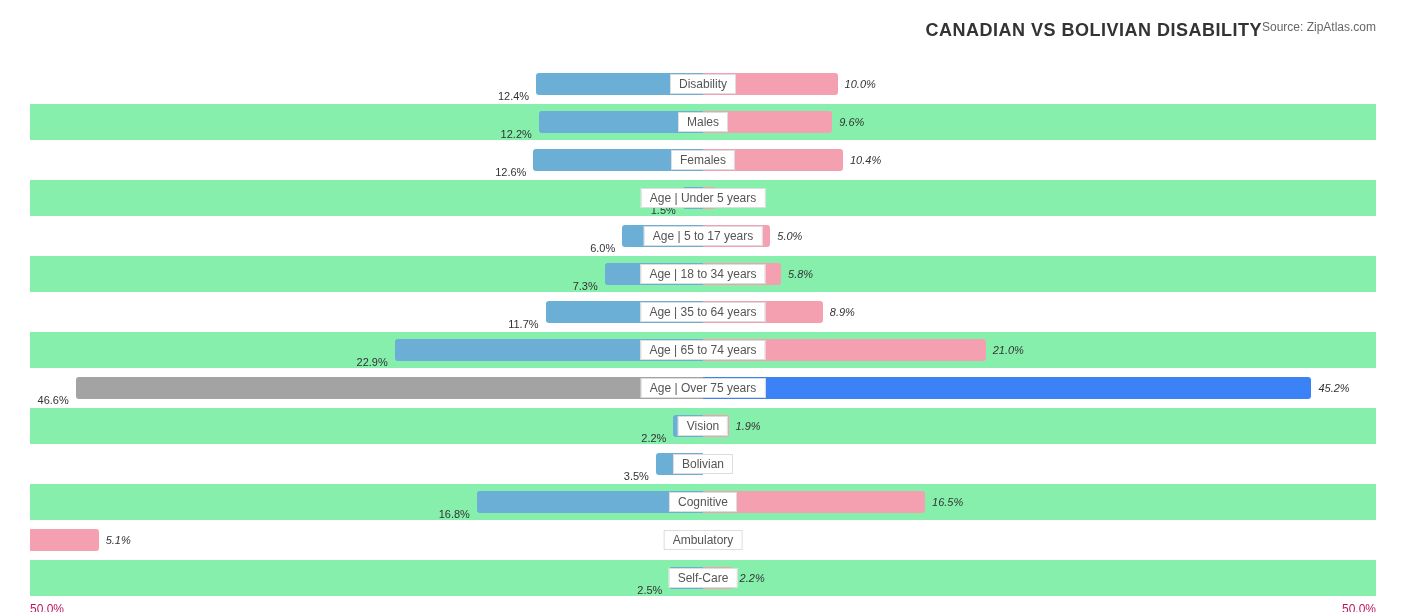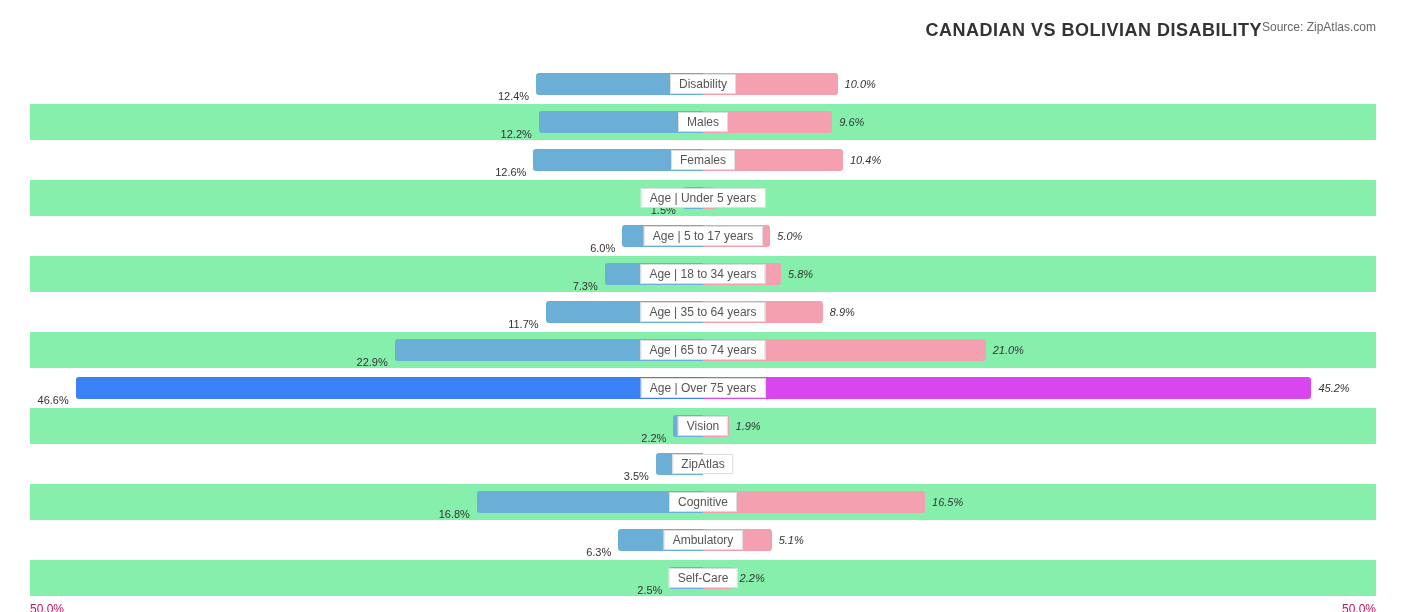--- a/index.html
+++ b/index.html
@@ -271,26 +271,26 @@
           <div class="bar-pink" style="width: 42%; text-align: center;">
             <span class="val-right">21.0%</span>
           </div>
         </div>
         <div class="center-label">Age | 65 to 74 years</div>
       </div>
     </div>
     <div class="bar-row">
       <div class="bar-container">
         <div class="left-section">
-          <div class="bar-blue" style="width: 93.2%; background: #3b82f6;">
+          <div class="bar-blue" style="width: 93.2%; background: #a3a3a3;">
             <span class="val-left">46.6%</span>
           </div>
         </div>
         <div class="right-section">
-          <div class="bar-pink" style="width: 90.4%; background: #d946ef;">
+          <div class="bar-pink" style="width: 90.4%; background: #3b82f6;">
             <span class="val-right">45.2%</span>
           </div>
         </div>
         <div class="center-label">Age | Over 75 years</div>
       </div>
     </div>
     <div class="bar-row shaded">
       <div class="bar-container">
         <div class="left-section">
           <div class="bar-blue" style="width: 4.4%;">
@@ -305,45 +305,40 @@
         <div class="center-label">Vision</div>
       </div>
     </div>
     <div class="bar-row">
       <div class="bar-container">
         <div class="left-section">
           <div class="bar-blue" style="width: 7%;">
             <span class="val-left">3.5%</span>
           </div>
         </div>
-        <div class="center-label">ZipAtlas</div>
+        <div class="center-label">Bolivian</div>
       </div>
     </div>
     <div class="bar-row shaded">
       <div class="bar-container">
         <div class="left-section">
           <div class="bar-blue" style="width: 33.6%;">
             <span class="val-left">16.8%</span>
           </div>
         </div>
         <div class="right-section">
           <div class="bar-pink" style="width: 33%;">
             <span class="val-right">16.5%</span>
           </div>
         </div>
         <div class="center-label">Cognitive</div>
       </div>
     </div>
     <div class="bar-row">
       <div class="bar-container">
-        <div class="left-section">
-          <div class="bar-blue" style="width: 12.6%;">
-            <span class="val-left">6.3%</span>
-          </div>
-        </div>
         <div class="right-section">
           <div class="bar-pink" style="width: 10.2%;">
             <span class="val-right">5.1%</span>
           </div>
         </div>
         <div class="center-label">Ambulatory</div>
       </div>
     </div>
     <div class="bar-row shaded">
       <div class="bar-container">

